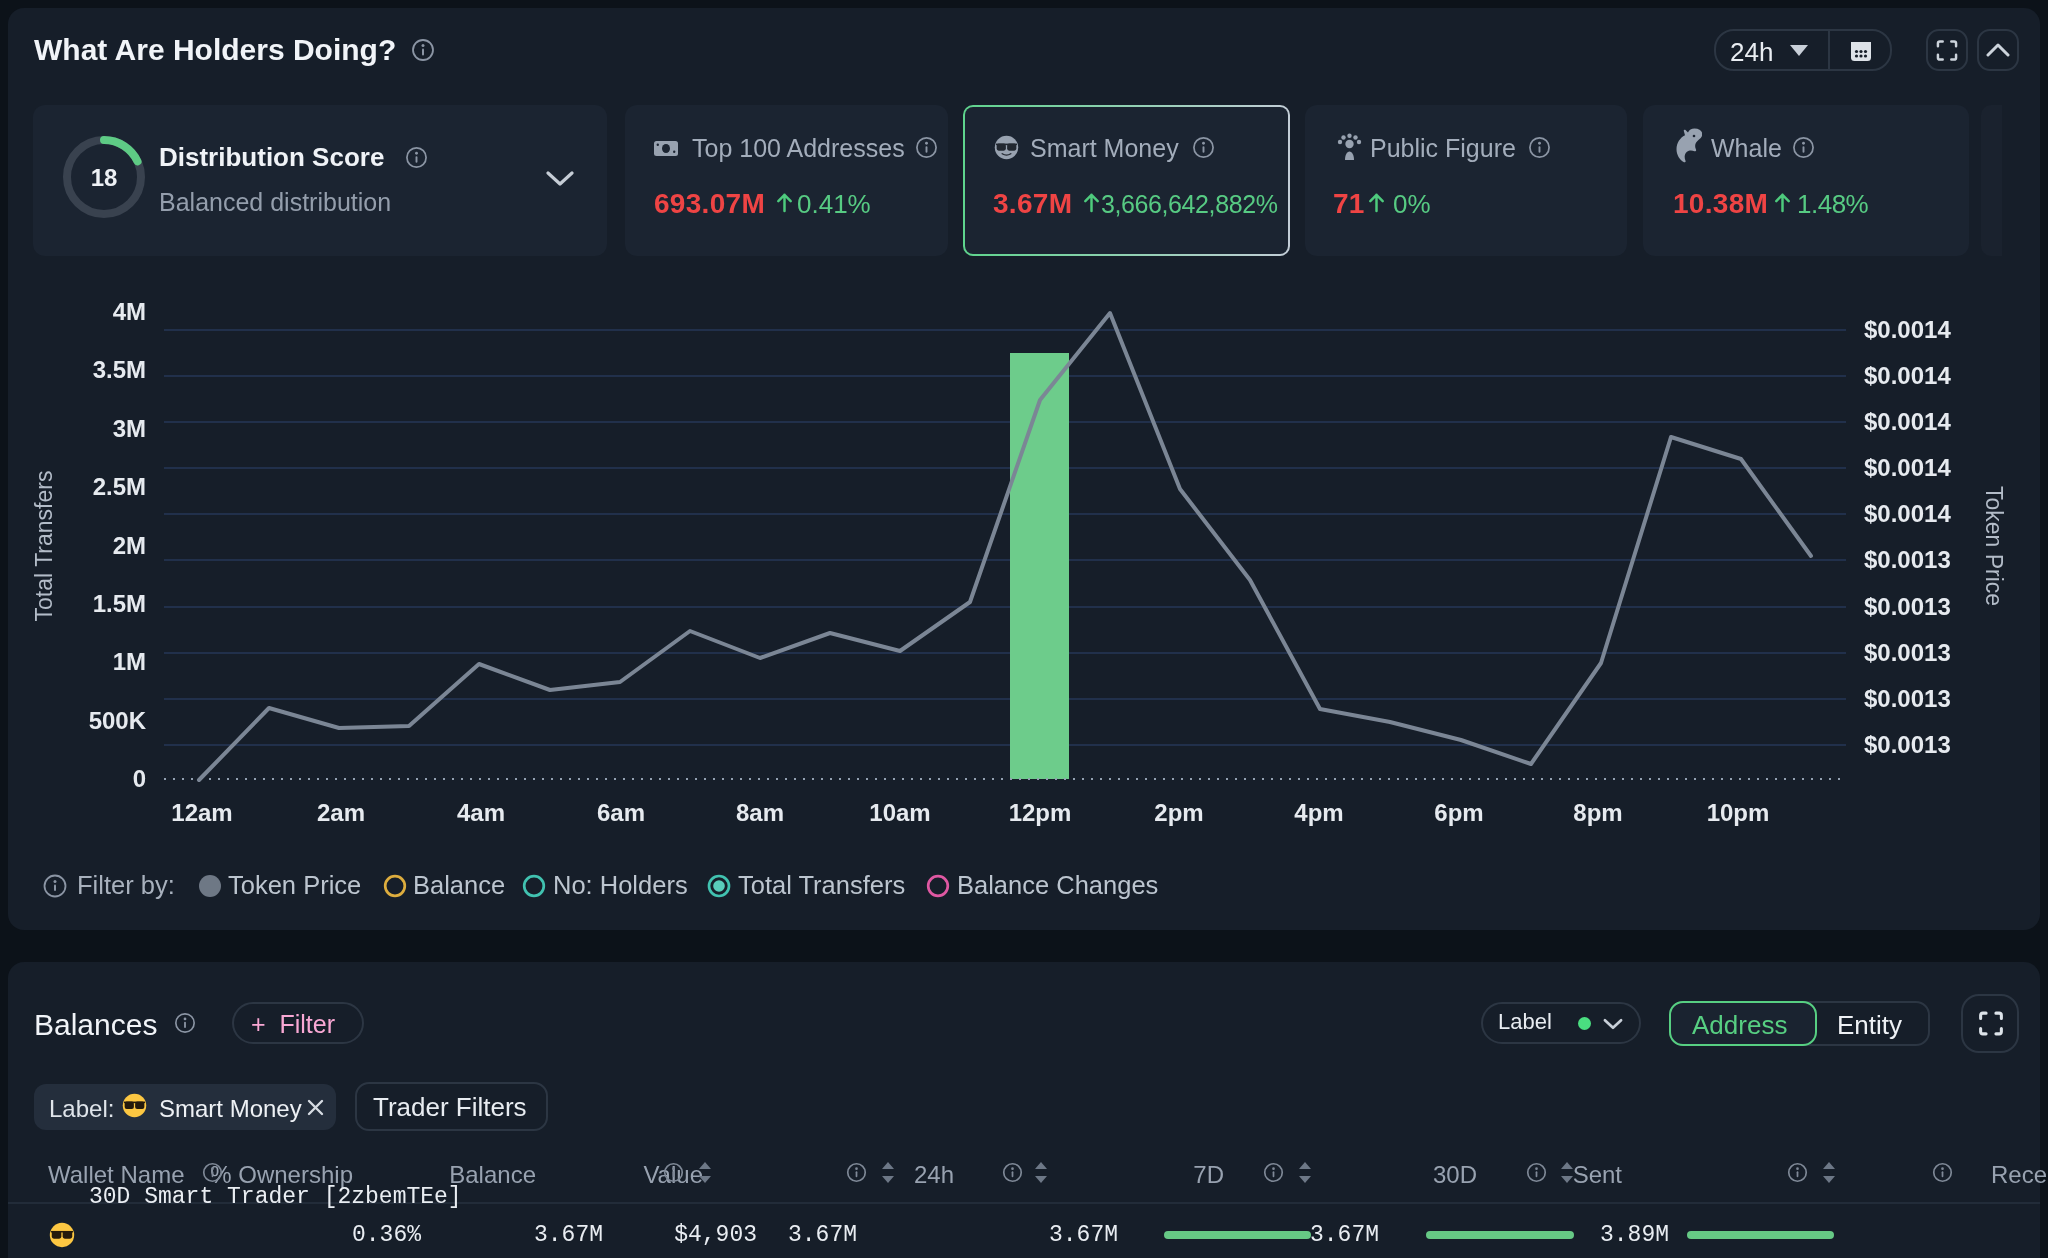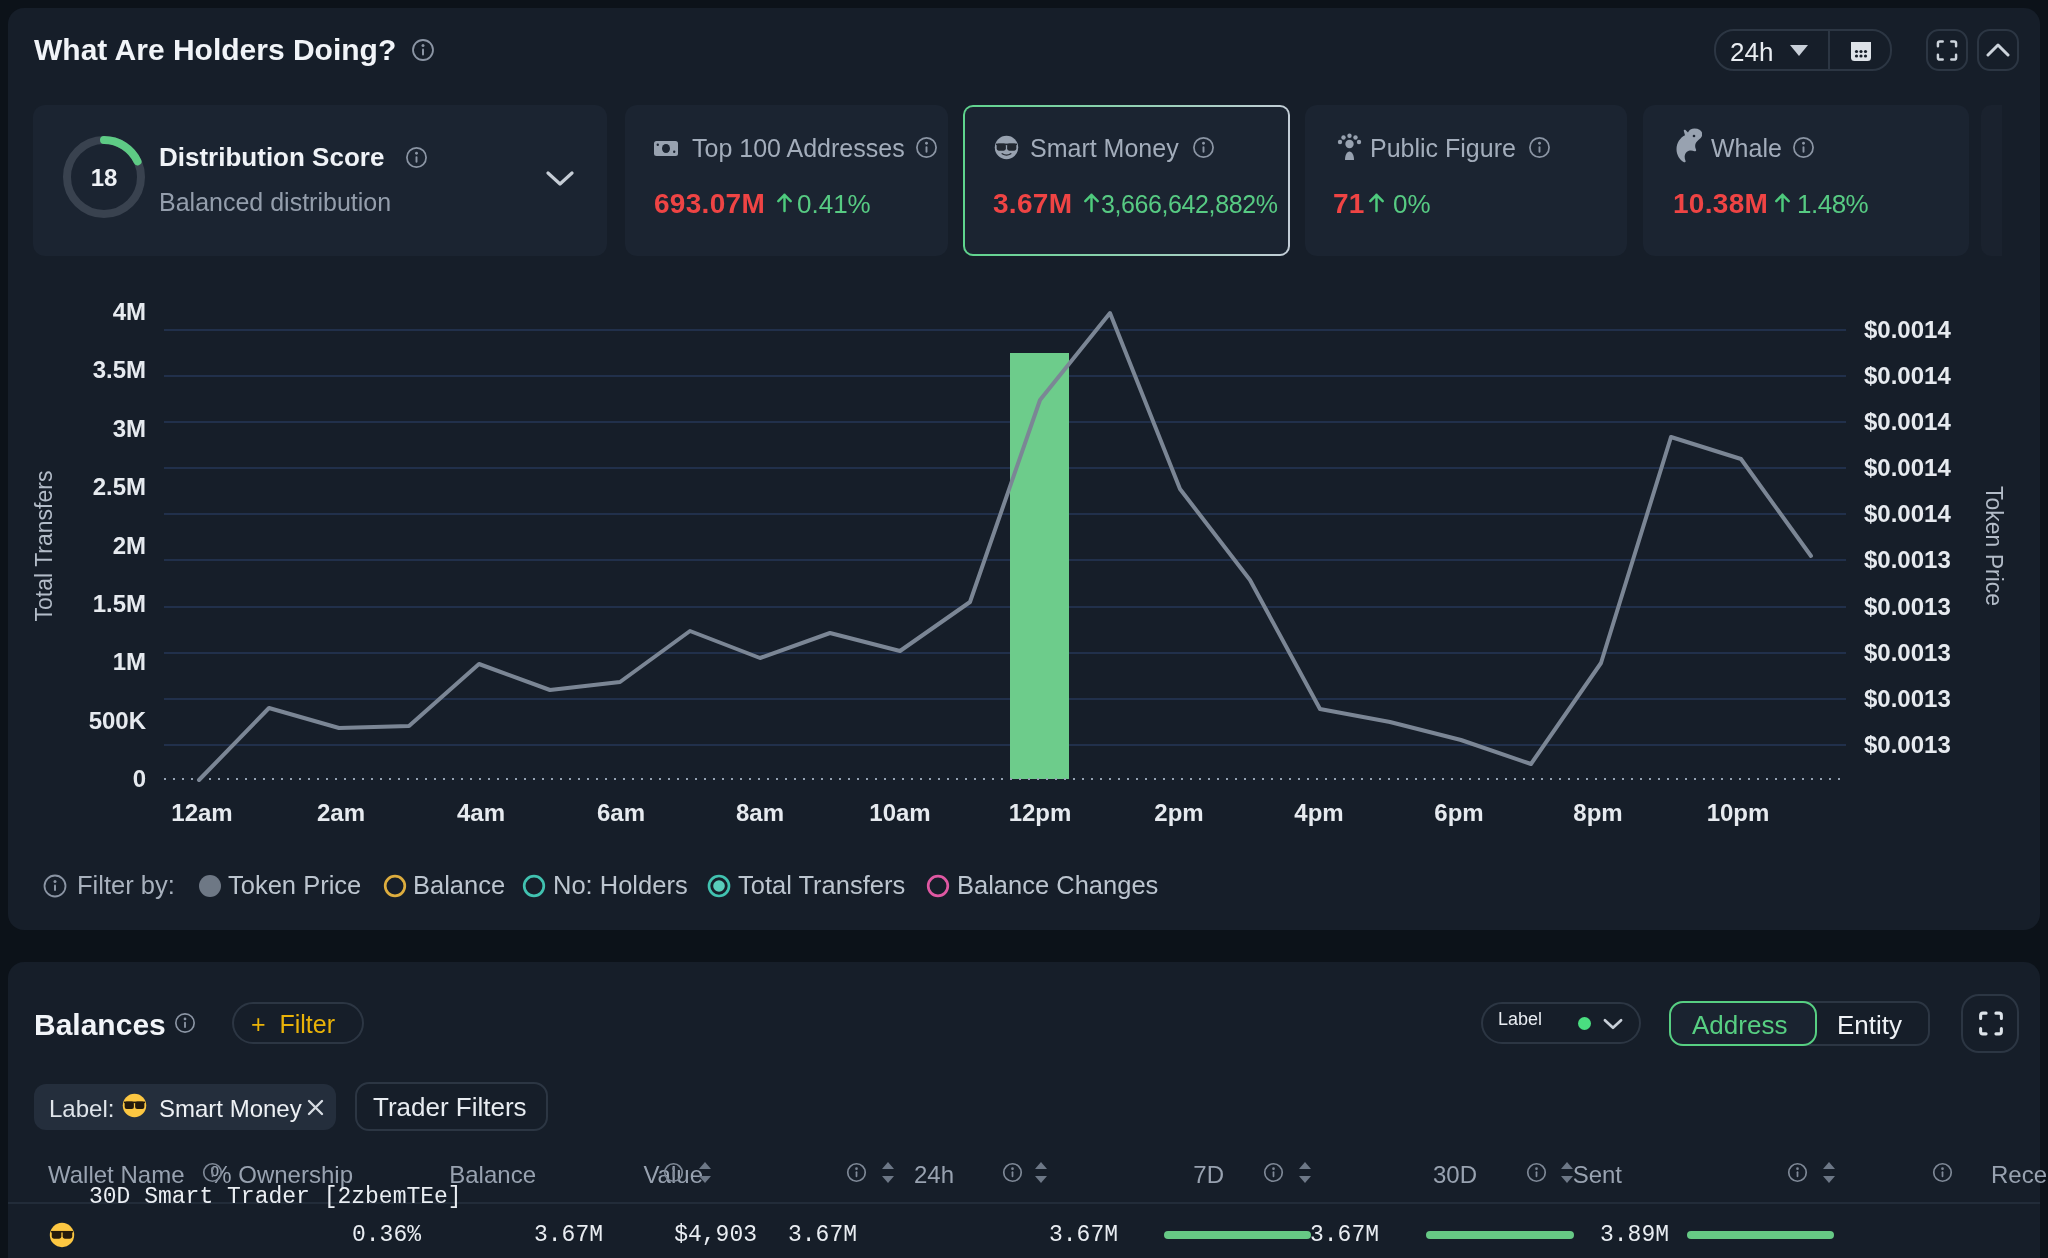--- a/index.html
+++ b/index.html
@@ -239,31 +239,31 @@
       <circle cx="534" cy="886" r="9.8" fill="none" stroke="#41c2b0" stroke-width="2.7"></circle>
       <text x="553" y="894">No: Holders</text>
       <circle cx="719" cy="886" r="10" fill="none" stroke="#41c2b0" stroke-width="2.7"></circle>
       <circle cx="719" cy="886" r="5.8" fill="#59cdbb"></circle>
       <text x="738" y="894">Total Transfers</text>
       <circle cx="938" cy="886" r="9.8" fill="none" stroke="#df58a2" stroke-width="2.7"></circle>
       <text x="957" y="894">Balance Changes</text>
     </g>
   </svg>
 
-  <div class="abs" style="left:34px; top:1008px; font-size:30px; font-weight:bold; color:#f1f4f8;">Balances</div>
+  <div class="abs" style="left:34px; top:1008px; font-size:30px; font-weight:normal; color:#f1f4f8;">Balances</div>
   <svg class="ic-info abs" style="left:174px; top:1012px;" width="22" height="22" viewBox="0 0 24 24">
     <circle cx="12" cy="12" r="10" fill="none" stroke="#8b95a4" stroke-width="1.8"></circle>
     <rect x="11" y="10.6" width="2" height="6.8" rx="1" fill="#8b95a4"></rect>
       <circle cx="12" cy="7.6" r="1.5" fill="#8b95a4"></circle>
   </svg>
   <div class="btn" style="left:232px; top:1002px; width:132px; height:42px; border-radius:21px;"></div>
-  <div class="abs" style="left:251px; top:1010px; font-size:25px; color:#eab308;">+&nbsp; Filter</div>
+  <div class="abs" style="left:251px; top:1010px; font-size:25px; color:#f9a8d4;">+&nbsp; Filter</div>
 
   <div class="btn" style="left:1481px; top:1002px; width:160px; height:42px; border-radius:21px;"></div>
-  <div class="abs" style="left:1498px; top:1009px; font-size:18px; color:#e8ecf1;">Label</div>
+  <div class="abs" style="left:1498px; top:1009px; font-size:22px; color:#e8ecf1;">Label</div>
   <div class="abs" style="left:1578px; top:1017px; width:13px; height:13px; border-radius:50%; background:#4ade80;"></div>
   <svg class="abs" style="left:1603px; top:1017px;" width="20" height="14" viewBox="0 0 21 12">
       <path d="M2 2 L10.5 10 L19 2" fill="none" stroke="#c8cfd8" stroke-width="2.8" stroke-linecap="round" stroke-linejoin="round"></path>
     </svg>
 
   <div class="btn" style="left:1669px; top:1001px; width:261px; height:45px; border-radius:14px;"></div>
   <div class="abs" style="left:1669px; top:1001px; width:148px; height:45px; border-radius:14px; border:2px solid #57cf82; background:#1a2330;"></div>
   <div class="abs" style="left:1692px; top:1010px; font-size:26px; color:#57cf82;">Address</div>
   <div class="abs" style="left:1837px; top:1010px; font-size:26px; color:#eef1f5;">Entity</div>
 

